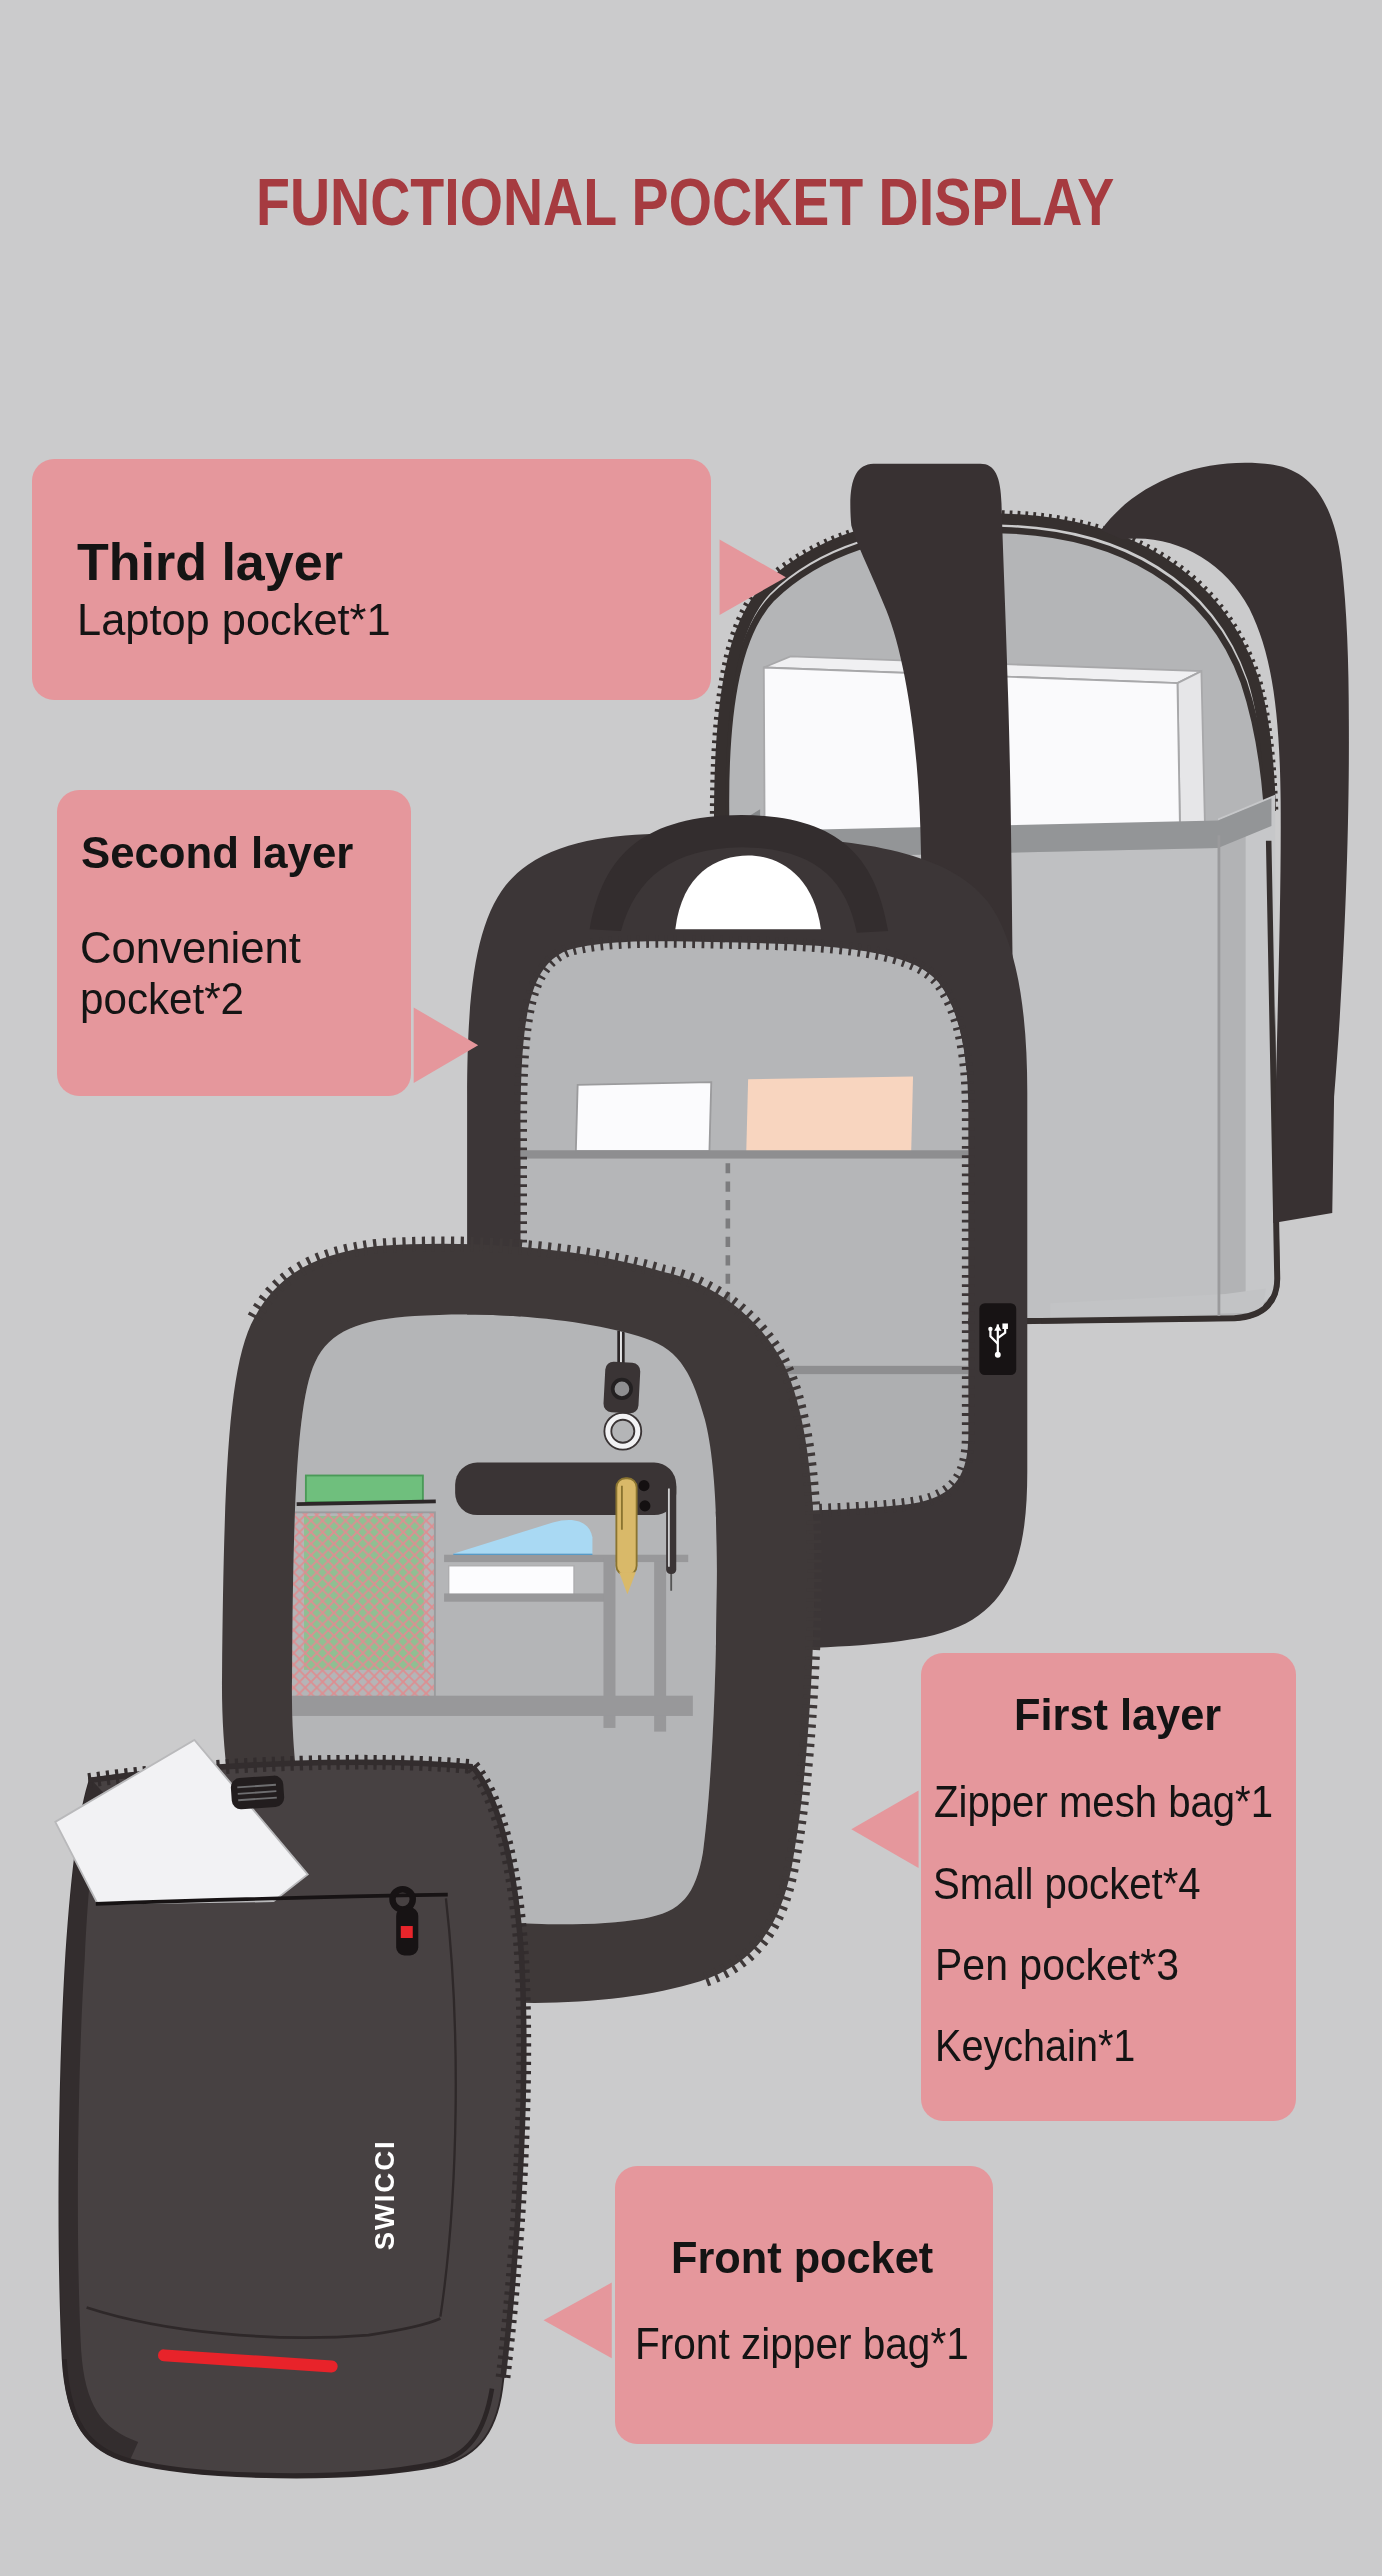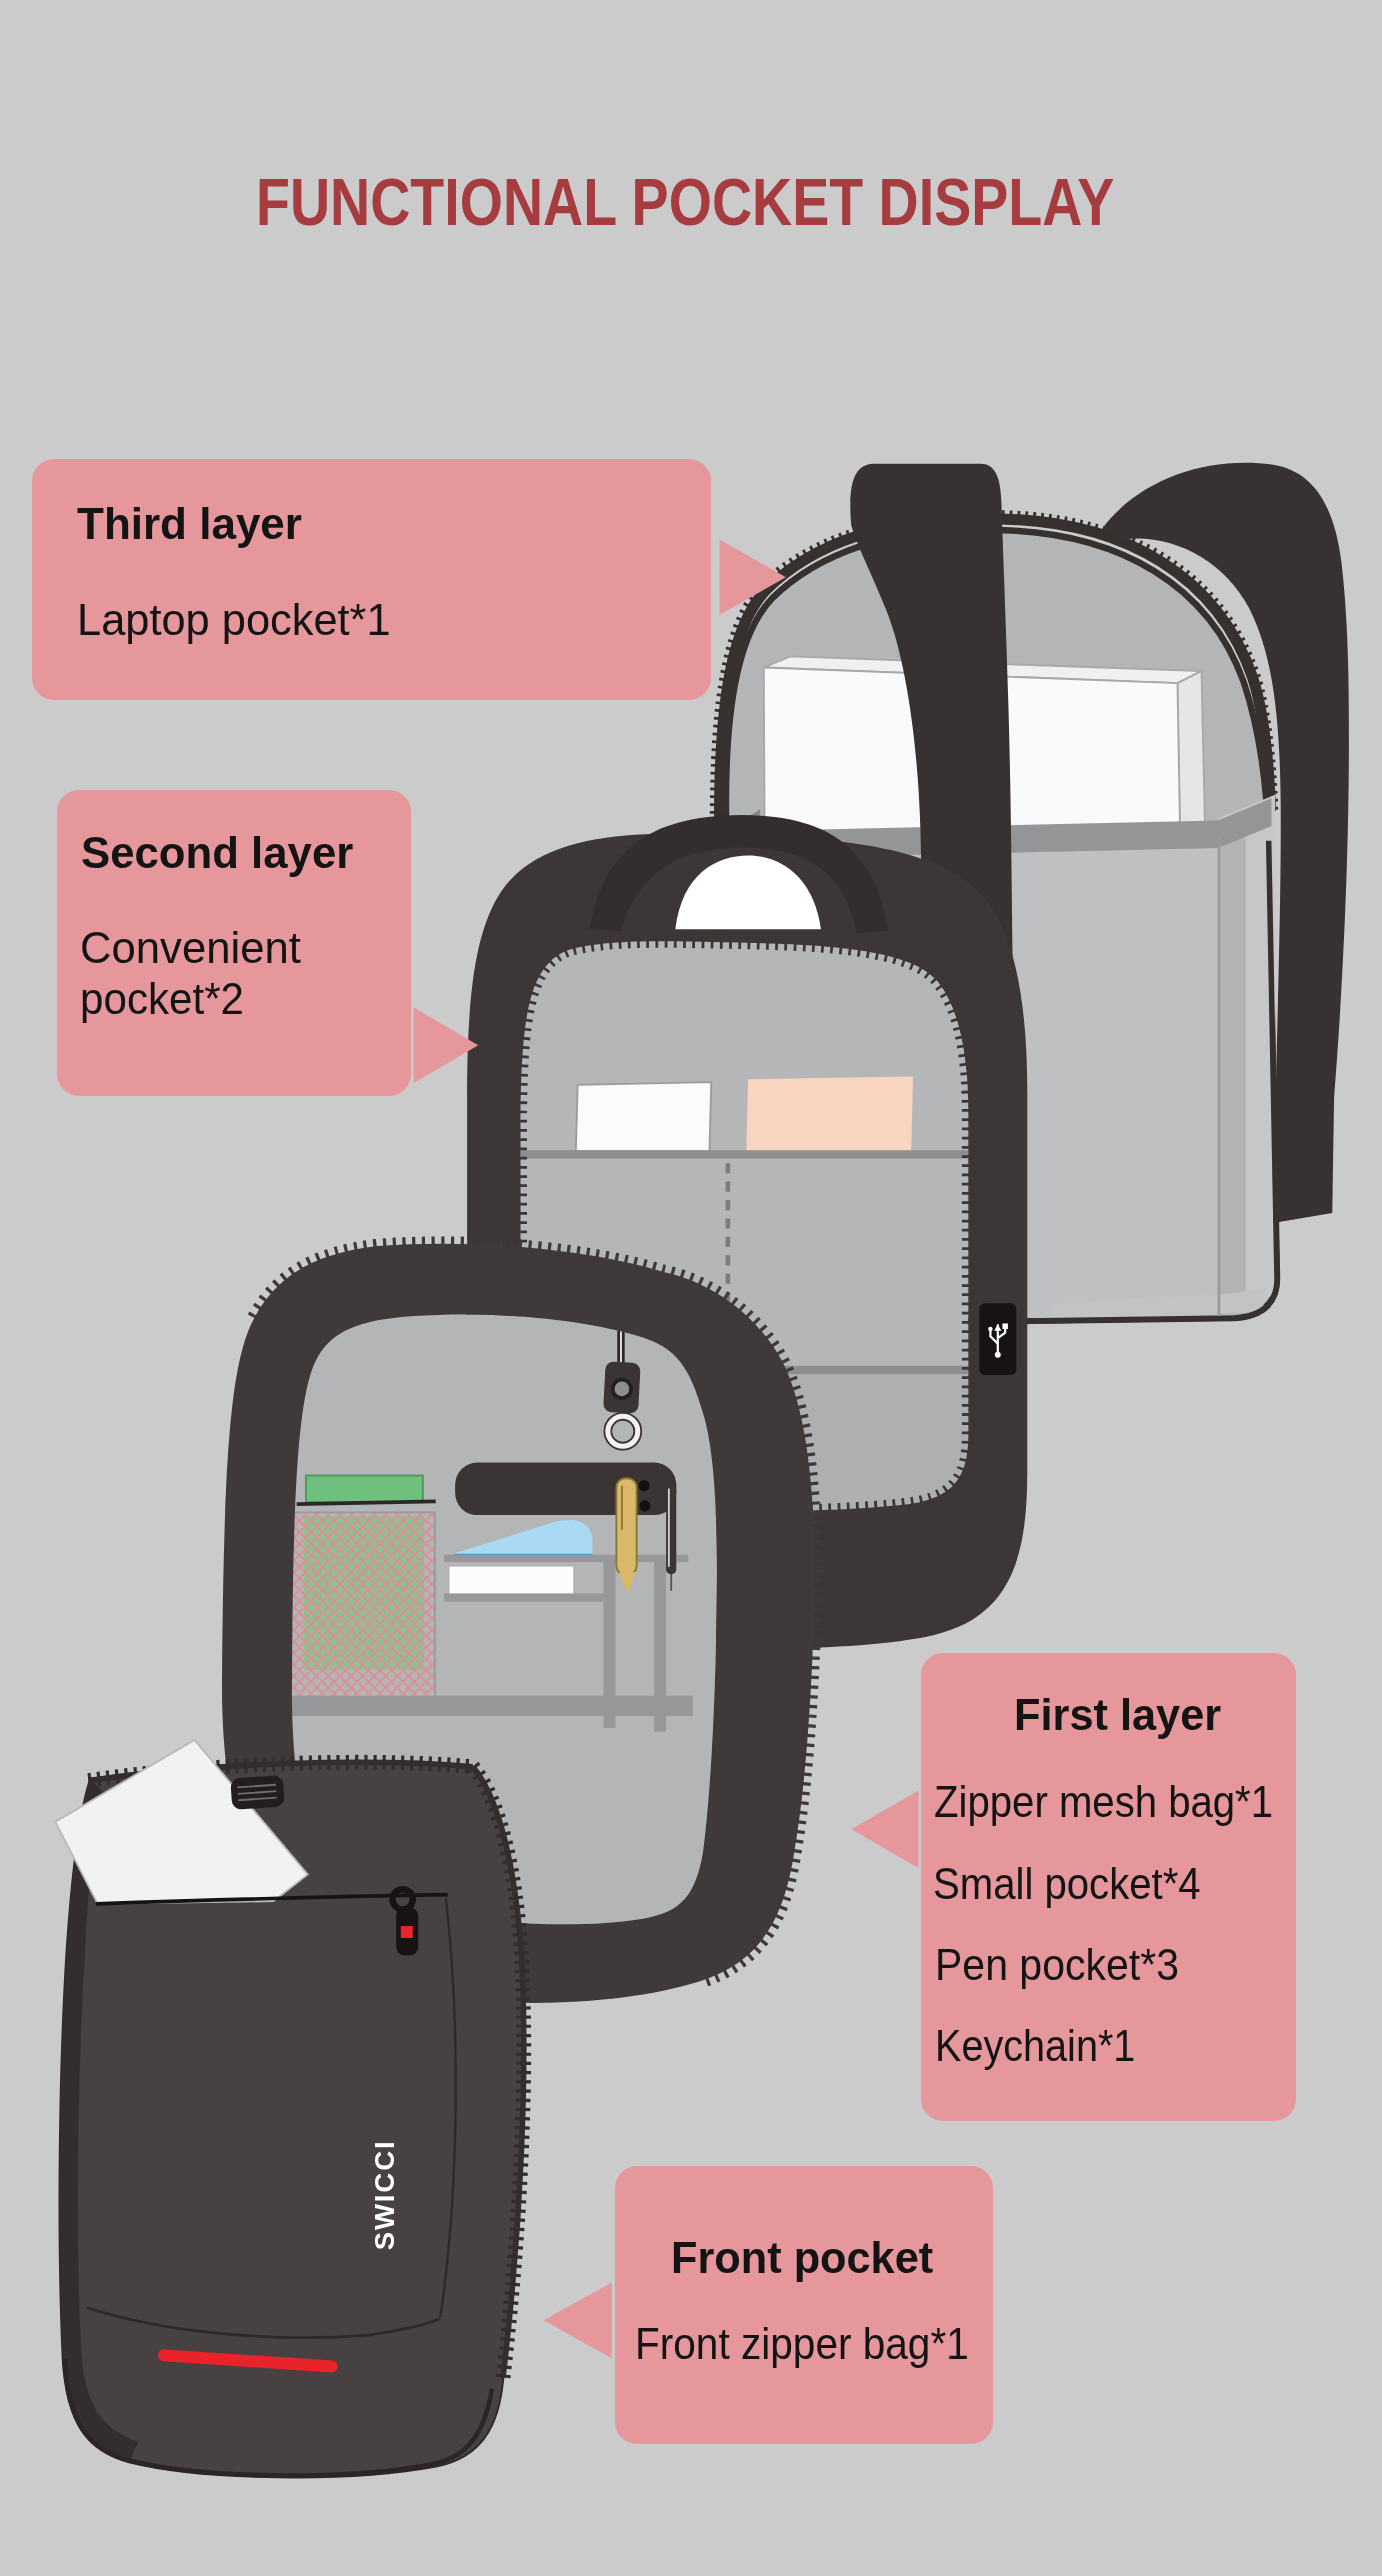--- a/index.html
+++ b/index.html
@@ -148,21 +148,21 @@
 </g>
 </svg>
 
 <div class="title" style="transform:scaleX(0.842)">FUNCTIONAL POCKET DISPLAY</div>
 
 <div class="box" style="left:32px;top:459px;width:679px;height:241px"></div>
 <div class="box" style="left:57px;top:790px;width:354px;height:306px"></div>
 <div class="box" style="left:921px;top:1653px;width:375px;height:468px"></div>
 <div class="box" style="left:615px;top:2166px;width:378px;height:278px"></div>
 
-<div class="t b" style="left:77px;top:502px;font-size:44px;transform:scaleX(1.0)">Third layer</div>
+<div class="t b" style="left:77px;top:536px;font-size:52px;transform:scaleX(1.0)">Third layer</div>
 <div class="t" style="left:77px;top:598px;font-size:44px;transform:scaleX(0.986)">Laptop pocket*1</div>
 
 <div class="t b" style="left:81px;top:831px;font-size:44px;transform:scaleX(0.994)">Second layer</div>
 <div class="t" style="left:80px;top:926px;font-size:44px;transform:scaleX(0.992)">Convenient</div>
 <div class="t" style="left:80px;top:977px;font-size:44px;transform:scaleX(0.958)">pocket*2</div>
 
 <div class="t b" style="left:1014px;top:1693px;font-size:44px;transform:scaleX(0.985)">First layer</div>
 <div class="t" style="left:934px;top:1780px;font-size:44px;transform:scaleX(0.912)">Zipper mesh bag*1</div>
 <div class="t" style="left:933px;top:1862px;font-size:44px;transform:scaleX(0.912)">Small pocket*4</div>
 <div class="t" style="left:935px;top:1943px;font-size:44px;transform:scaleX(0.932)">Pen pocket*3</div>

